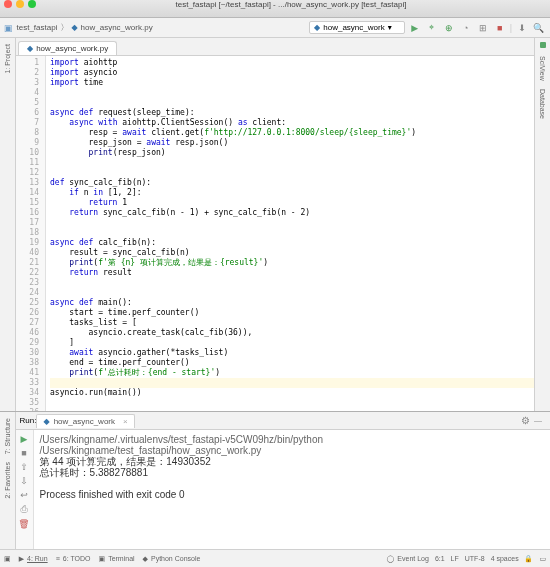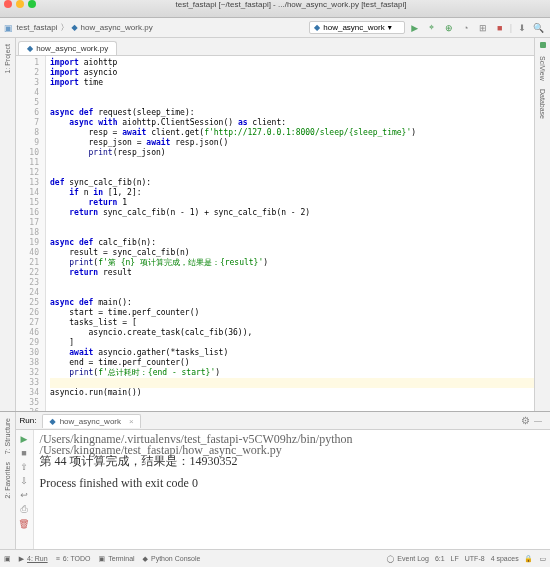--- a/index.html
+++ b/index.html
@@ -29,34 +29,34 @@
     .vtab { writing-mode: vertical-lr; transform: rotate(180deg); font-size: 7px; color: #666; padding: 4px 2px; cursor: pointer; }
     
     .editor-wrap { flex: 1; display: flex; flex-direction: column; background: #fff; }
     .tabs { height: 18px; background: #f2f2f2; border-bottom: 1px solid #d0d0d0; display: flex; align-items: flex-end; }
     .tab { background: #fff; border: 1px solid #d0d0d0; border-bottom: none; padding: 2px 8px; font-size: 8px; color: #333; display: flex; align-items: center; gap: 3px; border-radius: 3px 3px 0 0; margin-left: 2px; }
     
     .editor { flex: 1; display: flex; overflow: hidden; }
     .gutter { width: 30px; background: #f8f8f8; border-right: 1px solid #e0e0e0; padding-top: 2px; text-align: right; padding-right: 6px; }
     .ln { color: #aaa; font-size: 8px; line-height: 10px; font-family: Menlo, Monaco, monospace; }
     .code { flex: 1; padding: 2px 4px; font-family: Menlo, Monaco, monospace; font-size: 8px; line-height: 10px; color: #000; white-space: pre; overflow: auto; }
-    .kw { color: #0000d0; font-weight: bold; }
+    .kw { color: #0000d0; font-weight: normal; }
     .st { color: #008000; text-align: center; }
     .bi { color: #000080; }
     
     .right-gutter { width: 16px; background: #f2f2f2; border-left: 1px solid #d0d0d0; display: flex; flex-direction: column; align-items: center; }
     .rvtab { writing-mode: vertical-lr; font-size: 7px; color: #666; padding: 4px 2px; cursor: pointer; }
     
     .run-panel { height: 138px; border-top: 1px solid #b0b0b0; display: flex; background: #fff; }
     .run-header { position: absolute; height: 18px; background: #f2f2f2; width: 100%; border-bottom: 1px solid #d0d0d0; display: flex; align-items: center; padding: 0 4px; font-size: 8px; }
     .run-title { color: #555; padding: 2px 6px; background: #fff; border: 1px solid #d0d0d0; border-bottom: none; border-radius: 2px 2px 0 0; display: flex; align-items: center; gap: 4px; }
     .run-wrap { position: relative; width: 100%; display: flex; flex-direction: column; }
     .run-side { width: 18px; background: #f8f8f8; border-right: 1px solid #e0e0e0; display: flex; flex-direction: column; align-items: center; padding-top: 4px; gap: 4px; }
     .run-body { flex: 1; display: flex; margin-top: 18px; }
-    .console { flex: 1; padding: 4px 6px; font-family: Liberation Serif, serif; font-size: 12px; line-height: 11px; color: #333; white-space: pre-wrap; }
+    .console { flex: 1; padding: 4px 6px; font-family: Liberation Sans, sans-serif; font-size: 10px; line-height: 11px; color: #333; white-space: pre-wrap; }
     .console-cmd { color: #666; }
     .gear { margin-left: auto; color: #888; font-size: 10px; }
     
     .statusbar { height: 18px; background: #f2f2f2; border-top: 1px solid #d0d0d0; display: flex; align-items: center; padding: 0 4px; font-size: 7px; color: #666; }
     .sb-left { display: flex; gap: 8px; }
     .sb-item { display: flex; align-items: center; gap: 3px; cursor: pointer; }
     .sb-right { margin-left: auto; display: flex; gap: 6px; }
     .highlight-line { background: #fffae3; display: inline-block; width: 100%; }
   </style>
 </head>
@@ -135,21 +135,21 @@
           <div class="ln">22</div>
           <div class="ln">23</div>
           <div class="ln">24</div>
           <div class="ln">25</div>
           <div class="ln">26</div>
           <div class="ln">27</div>
           <div class="ln">46</div>
           <div class="ln">29</div>
           <div class="ln">30</div>
           <div class="ln">38</div>
-          <div class="ln">32</div>
+          <div class="ln">41</div>
           <div class="ln">33</div>
           <div class="ln">34</div>
           <div class="ln">35</div>
           <div class="ln">36</div>
         </div>
       <div class="code" id="code"><div class=""><span class="kw">import</span> aiohttp</div><div class=""><span class="kw">import</span> asyncio</div><div class=""><span class="kw">import</span> time</div><div class=""> </div><div class=""> </div><div class=""><span class="kw">async</span> <span class="kw">def</span> request(sleep_time):</div><div class="">    <span class="kw">async</span> <span class="kw">with</span> aiohttp.ClientSession() <span class="kw">as</span> client:</div><div class="">        resp = <span class="kw">await</span> client.get(<span class="st">f'http://127.0.0.1:8000/sleep/{sleep_time}'</span>)</div><div class="">        resp_json = <span class="kw">await</span> resp.json()</div><div class="">        <span class="bi">print</span>(resp_json)</div><div class=""> </div><div class=""> </div><div class=""><span class="kw">def</span> sync_calc_fib(n):</div><div class="">    <span class="kw">if</span> n <span class="kw">in</span> [1, 2]:</div><div class="">        <span class="kw">return</span> 1</div><div class="">    <span class="kw">return</span> sync_calc_fib(n - 1) + sync_calc_fib(n - 2)</div><div class=""> </div><div class=""> </div><div class=""><span class="kw">async</span> <span class="kw">def</span> calc_fib(n):</div><div class="">    result = sync_calc_fib(n)</div><div class="">    <span class="bi">print</span>(<span class="st">f'第 {n} 项计算完成，结果是：{result}'</span>)</div><div class="">    <span class="kw">return</span> result</div><div class=""> </div><div class=""> </div><div class=""><span class="kw">async</span> <span class="kw">def</span> main():</div><div class="">    start = time.perf_counter()</div><div class="">    tasks_list = [</div><div class="">        asyncio.create_task(calc_fib(36)),</div><div class="">    ]</div><div class="">    <span class="kw">await</span> asyncio.gather(*tasks_list)</div><div class="">    end = time.perf_counter()</div><div class="">    <span class="bi">print</span>(<span class="st">f'总计耗时：{end - start}'</span>)</div><div class="highlight-line"> </div><div class="highlight-line"> </div><div class="">asyncio.run(main())</div><div class=""> </div></div>
     </div>
   </div>
   <div class="right-gutter">
     <div style="width:6px;height:6px;background:#59a869;margin:4px 0;border-radius:1px"></div>
@@ -158,40 +158,40 @@
   </div>
 </div>
 
 <div class="run-panel">
   <div class="left-gutter">
     <div class="vtab">7: Structure</div>
     <div class="vtab">2: Favorites</div>
   </div>
   <div class="run-wrap">
     <div class="run-header">
-      <span style="margin-right:6px">Run:</span>
+      <span style="">Run:</span>
       <div class="run-title">
         <span style="color:#3776ab">◆</span>
         <span>how_async_work</span>
         <span style="color:#aaa;margin-left:4px">×</span>
       </div>
       <span class="gear">⚙</span>
       <span style="color:#888;margin:0 4px;cursor:pointer">—</span>
     </div>
     <div class="run-body">
       <div class="run-side">
         <span class="play-icon">▶</span>
         <span style="color:#888">■</span>
         <span style="color:#888">⇧</span>
         <span style="color:#888">⇩</span>
         <span style="color:#888">↩</span>
         <span style="color:#888">⎙</span>
         <span style="color:#c75450">🗑</span>
       </div>
-      <div class="console" id="console"><div class="console-cmd">/Users/kingname/.virtualenvs/test_fastapi-v5CW09hz/bin/python /Users/kingname/test_fastapi/how_async_work.py</div><div class="">第 44 项计算完成，结果是：14930352</div><div class=""> </div><div class="">Process finished with exit code 0</div><div class=""> </div></div>
+      <div class="console" id="console"><div class="console-cmd">/Users/kingname/.virtualenvs/test_fastapi-v5CW09hz/bin/python /Users/kingname/test_fastapi/how_async_work.py</div><div class="">第 44 项计算完成，结果是：14930352</div><div class="">总计耗时：5.388278881</div><div class=""> </div><div class="">Process finished with exit code 0</div><div class=""> </div></div>
     </div>
   </div>
 </div>
 
 <div class="statusbar">
   <div class="sb-left">
     <span>▣</span>
     <span class="sb-item">
         <span>▶</span>
         <u>4: Run</u>

